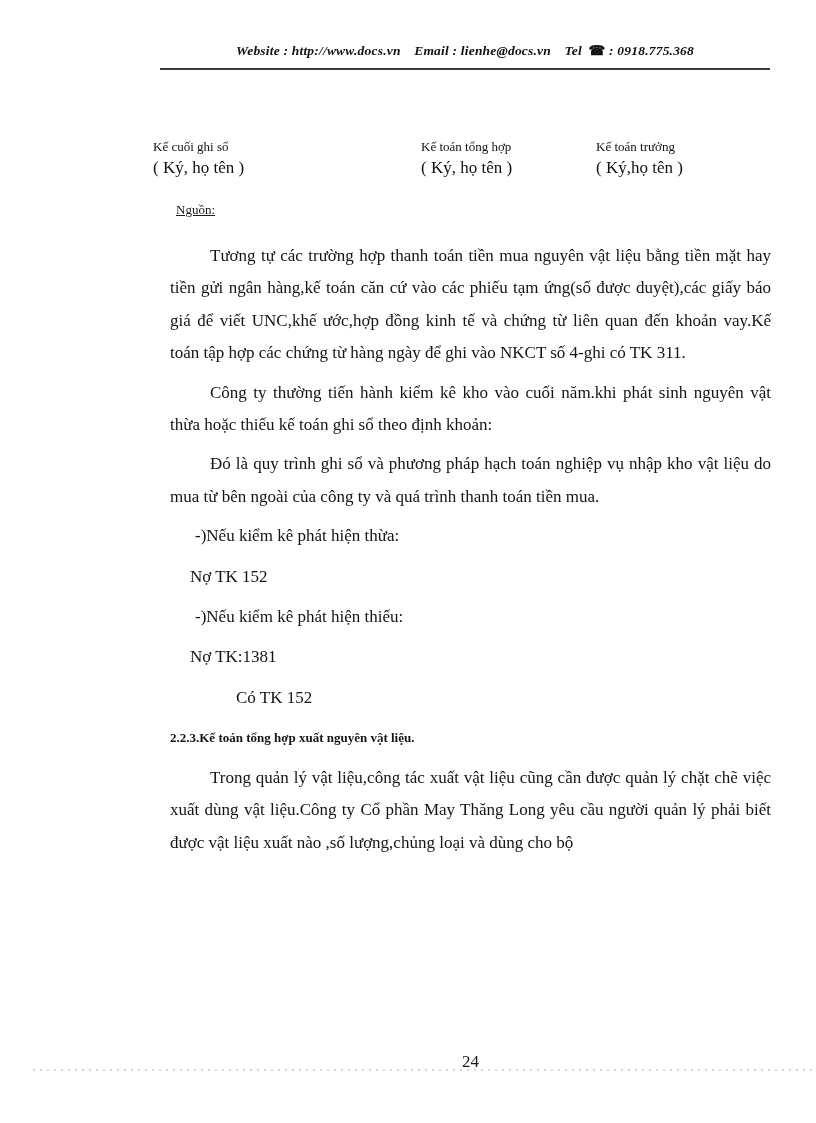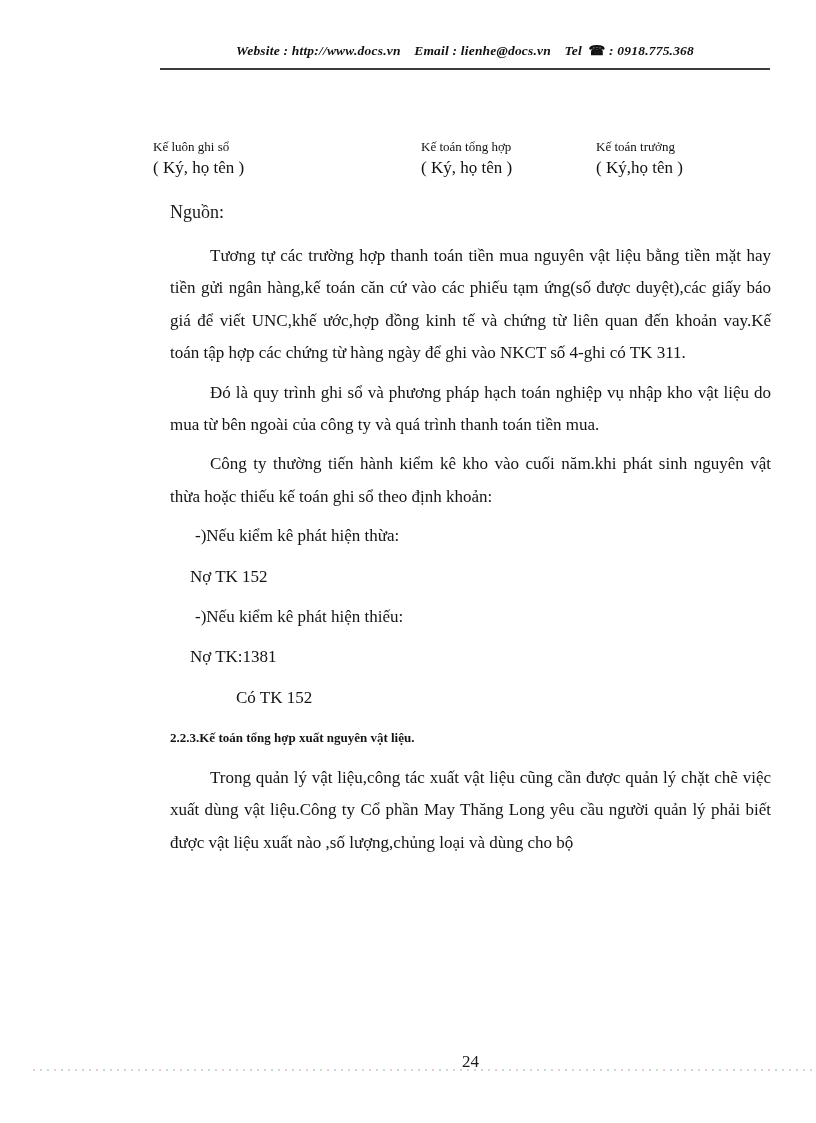--- a/index.html
+++ b/index.html
@@ -46,22 +46,23 @@
   .sig-col { position: absolute; top: 139px; }
   .sig-col .sig-title { font-size: 13px; color: #111; }
   .sig-col .sig-sub   { font-size: 17px; color: #111; margin-top: 3px; }
   .sig-col-1 { left: 120px; }
   .sig-col-2 { left: 388px; }
   .sig-col-3 { left: 563px; }
   
   .source-label {
     position: absolute;
     top: 202px;
-    left: 137px;
-    font-size: 18px;
+    left: 143px;
+    font-size: 13px;
+    text-decoration: underline;
   }
   
   .body-flow {
     position: absolute;
     top: 240px;
     left: 137px;
     width: 601px;
     font-size: 17px;
     line-height: 32.4px;
     color: #141414;
@@ -115,38 +116,38 @@
     <span>: http://www.docs.vn</span>
     <span class="lbl">Email</span>
     <span>: lienhe@docs.vn</span>
     <span class="lbl">Tel</span>
     <span class="phone-glyph">☎</span>
     <span>: 0918.775.368</span>
   </div>
   <div class="header-rule"></div>
 
   <div class="sig-col sig-col-1">
-    <div class="sig-title">Kế luôn ghi sổ</div>
+    <div class="sig-title">Kế cuối ghi sổ</div>
     <div class="sig-sub">( Ký, họ tên )</div>
   </div>
   <div class="sig-col sig-col-2">
     <div class="sig-title">Kế toán tổng hợp</div>
     <div class="sig-sub">( Ký, họ tên )</div>
   </div>
   <div class="sig-col sig-col-3">
     <div class="sig-title">Kế toán trưởng</div>
     <div class="sig-sub">( Ký,họ tên )</div>
   </div>
 
   <div class="source-label">Nguồn:</div>
 
   <div class="body-flow">
     <p>Tương tự các trường hợp thanh toán tiền mua nguyên vật liệu  bằng tiền mặt hay tiền gửi ngân hàng,kế toán căn cứ vào các phiếu tạm ứng(số được duyệt),các giấy báo giá  để viết UNC,khế ước,hợp đồng kinh tế và chứng từ liên  quan đến khoản vay.Kế toán tập hợp các chứng từ hàng ngày để ghi vào NKCT số 4-ghi  có TK 311.</p>
+    <p>Công ty thường tiến hành kiểm kê kho vào cuối năm.khi phát sinh nguyên vật thừa hoặc thiếu kế toán ghi sổ theo định khoản:</p>
     <p>Đó là quy trình ghi sổ và phương pháp hạch toán nghiệp vụ nhập kho vật liệu  do mua từ bên ngoài của công ty và quá trình thanh toán tiền  mua.</p>
-    <p>Công ty thường tiến hành kiểm kê kho vào cuối năm.khi phát sinh nguyên vật thừa hoặc thiếu kế toán ghi sổ theo định khoản:</p>
 
     <div class="jline cond">-)Nếu kiểm kê phát hiện thừa:</div>
     <div class="jline debit">Nợ TK 152</div>
 
     <div class="jline cond">-)Nếu kiểm kê phát hiện thiếu:</div>
     <div class="jline debit">Nợ TK:1381</div>
     <div class="jline credit">Có TK 152</div>
 
 
     <div class="section-heading">2.2.3.Kế toán tổng hợp xuất nguyên vật liệu.</div>

